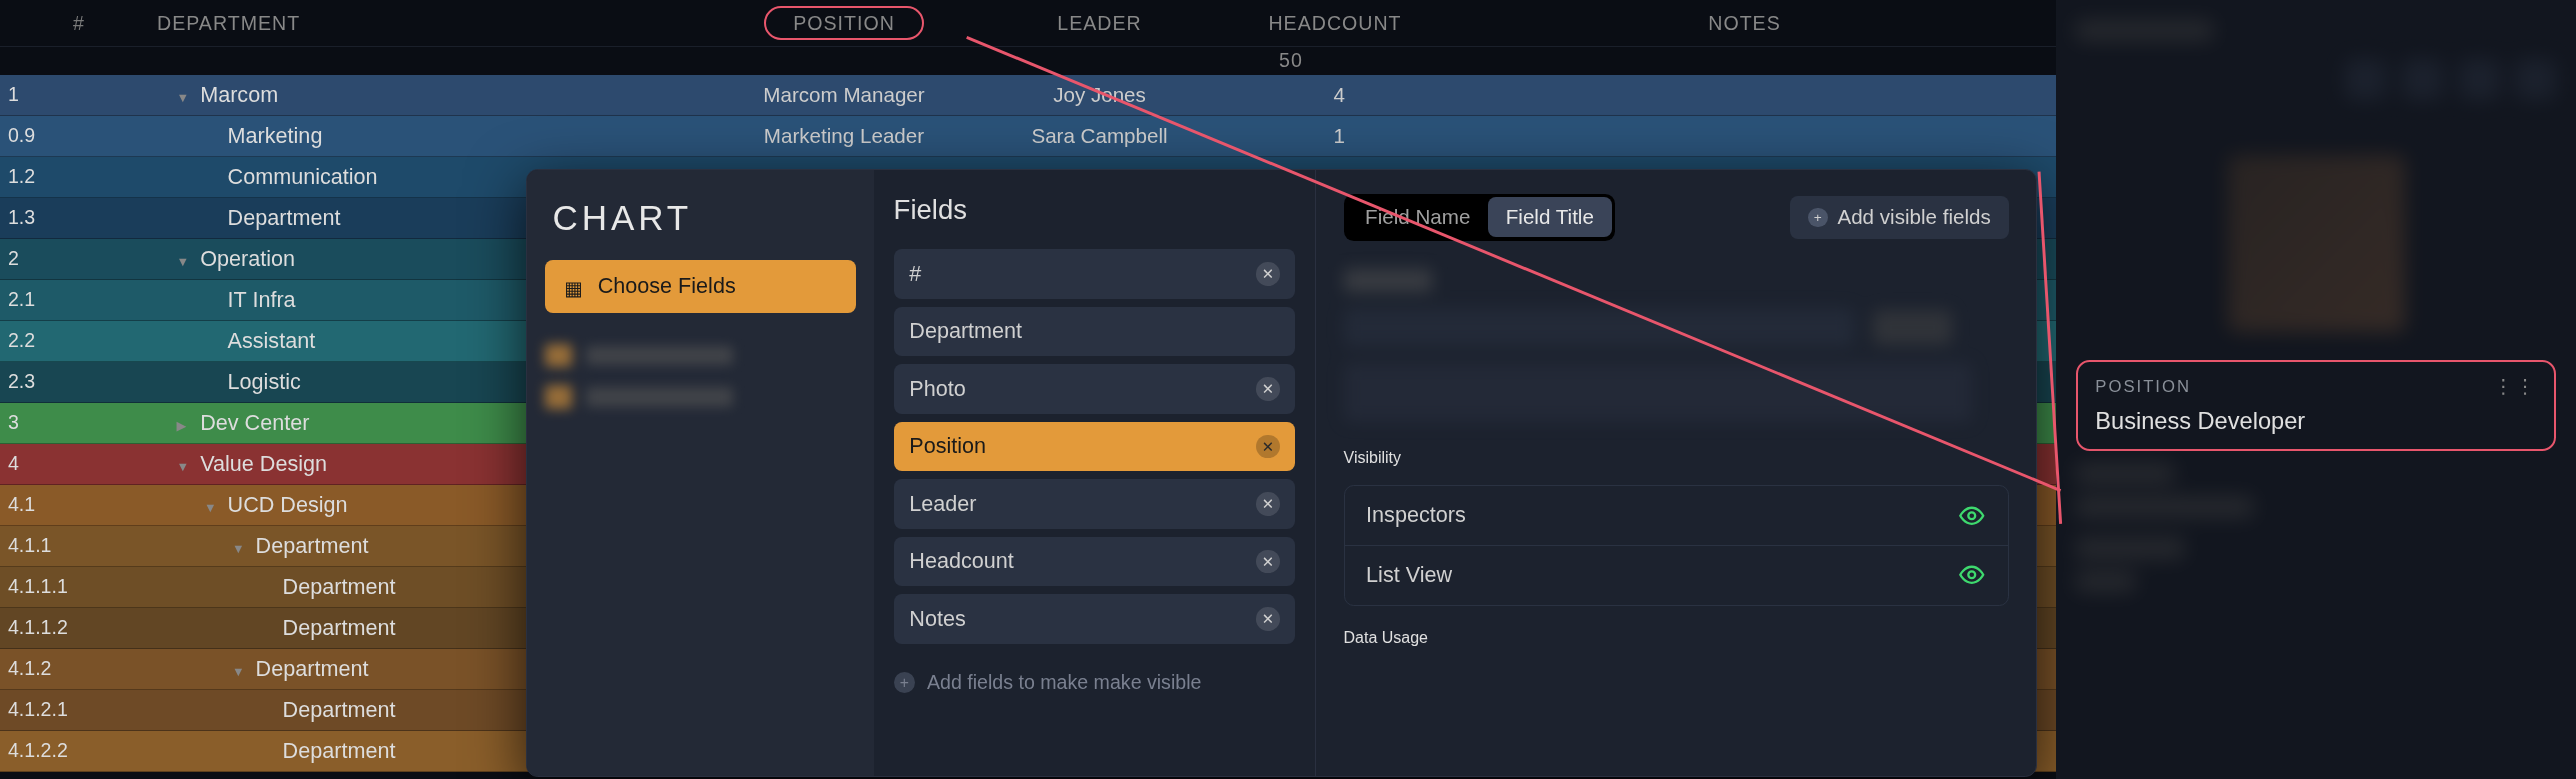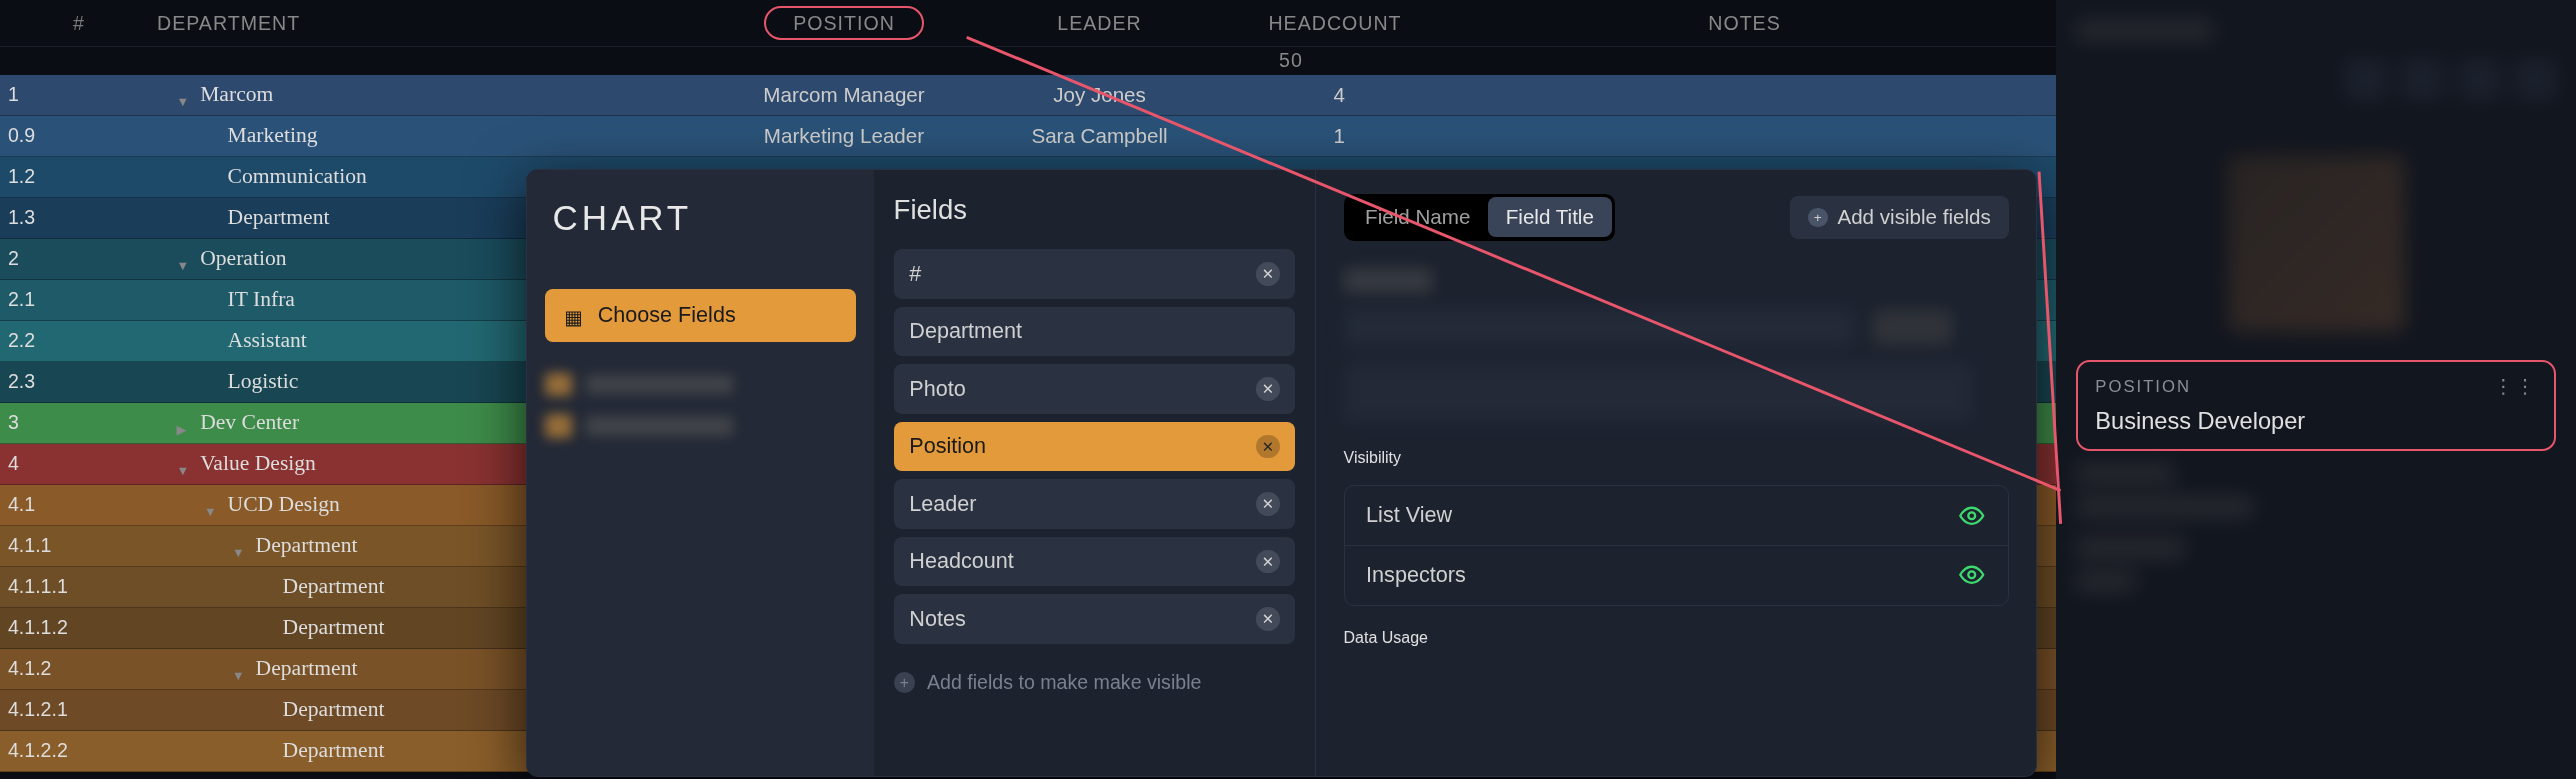--- a/index.html
+++ b/index.html
@@ -11,21 +11,21 @@
 .col-dept{flex:0 0 569px;font-size:19.6px;color:#888;letter-spacing:1px;}
 .col-pos{flex:0 0 236px;text-align:center;font-size:19.6px;color:#888;letter-spacing:1px;position:relative;}
 .col-leader{flex:0 0 275px;text-align:center;font-size:19.6px;color:#888;letter-spacing:1px;}
 .col-head{flex:0 0 196px;text-align:center;font-size:19.6px;color:#888;letter-spacing:1px;}
 .col-notes{flex:1;text-align:center;font-size:19.6px;color:#888;letter-spacing:1px;}
 .pos-highlight{border:2.9px solid #e8566c;border-radius:23.6px;padding:3.9px 27.5px;display:inline-block;}
 .summary-row{display:flex;height:27.5px;align-items:center;font-size:17.7px;color:#888;}
 .summary-row .col-head{text-align:center;padding-right:88px;}
 .data-row{display:flex;height:41px;align-items:center;font-size:21.6px;border-bottom:1px solid rgba(0,0,0,0.3);}
 .data-row .num-cell{flex:0 0 157px;padding-left:7.9px;color:#ddd;font-size:19.6px;display:flex;align-items:center;}
-.data-row .dept-cell{flex:0 0 569px;color:#ddd;display:flex;align-items:center;font-family:Liberation Serif, serif;}
+.data-row .dept-cell{flex:0 0 569px;color:#ddd;display:flex;align-items:flex-start;}
 .data-row .pos-cell{flex:0 0 236px;text-align:center;color:#ccc;font-size:20.6px;}
 .data-row .leader-cell{flex:0 0 275px;text-align:center;color:#ccc;font-size:20.6px;}
 .data-row .head-cell{flex:0 0 196px;text-align:right;padding-right:88px;color:#ccc;font-size:20.6px;}
 .data-row .notes-cell{flex:1;}
 .chevron{width:17.7px;height:17.7px;margin-right:5.9px;display:inline-block;}
 .chevron.down::before{content:"▼";font-size:12.8px;color:#888;}
 .chevron.right::before{content:"▶";font-size:12.8px;color:#888;}
 .chevron.none{visibility:hidden;}
 .indent-0 .dept-cell{padding-left:19.6px;}
 .indent-1 .dept-cell{padding-left:47px;}
@@ -45,21 +45,21 @@
 .c-orange2{background:#7a5528;}
 .c-orange3{background:#6e4e26;}
 .c-orange4{background:#624624;}
 .c-orange5{background:#7a5228;}
 .c-orange6{background:#6e4a26;}
 .c-orange7{background:#8a5e2a;}
 
 
 .modal{position:absolute;left:526px;top:169px;width:1511px;height:608px;background:#1c222e;border-radius:11.8px;box-shadow:0 15.7px 59px rgba(0,0,0,0.7);display:flex;overflow:hidden;border:1px solid #2a3040;}
 .modal-left{flex:0 0 347px;background:#232936;padding:27.5px 17.7px;}
-.modal-left h2{font-size:35px;font-weight:300;color:#e8e8e8;letter-spacing:3.9px;margin-bottom:51px;padding-left:7.9px;}
+.modal-left h2{font-size:35px;font-weight:300;color:#e8e8e8;letter-spacing:3.9px;margin-bottom:22px;padding-left:7.9px;}
 .choose-btn{background:#e39a3a;color:#1a1a1a;font-size:21.6px;padding:13.7px 19.6px;border-radius:7.9px;display:flex;align-items:center;gap:11.8px;cursor:pointer;}
 .choose-btn .icn{width:21.6px;height:21.6px;display:inline-block;}
 .choose-btn .icn::before{content:"▦";font-size:19.6px;}
 .blur-placeholder{margin-top:31px;display:flex;flex-direction:column;gap:17.7px;}
 .blur-row{display:flex;align-items:center;gap:13.7px;filter:blur(5.9px);opacity:0.6;}
 .blur-sq{width:27.5px;height:23.6px;background:#e39a3a;border-radius:3.9px;}
 .blur-line{width:147px;height:19.6px;background:#555;border-radius:3.9px;}
 
 .modal-mid{flex:0 0 442px;padding:23.6px 19.6px;border-right:1px solid #2a3040;}
 .modal-mid h3{font-size:27.5px;font-weight:400;color:#e0e0e0;margin-bottom:23.6px;}
@@ -343,30 +343,30 @@
           <div class="bl1"></div>
           <div class="bl2">
               <div class="bl-input"></div>
               <div class="bl-btn"></div>
             </div>
           <div class="bl3"></div>
         </div>
         <div class="section-title">Visibility</div>
         <div class="vis-box">
           <div class="vis-row">
-            <span>List View</span>
+            <span>Inspectors</span>
             <span class="eye">
               <svg viewBox="0 0 24 24" fill="none">
                   <path d="M2 12s3.5-7 10-7 10 7 10 7-3.5 7-10 7S2 12 2 12z" stroke="#3ed96e" stroke-width="2"></path>
                   <circle cx="12" cy="12" r="3" stroke="#3ed96e" stroke-width="2"></circle>
                 </svg>
             </span>
           </div>
           <div class="vis-row">
-            <span>Inspectors</span>
+            <span>List View</span>
             <span class="eye">
               <svg viewBox="0 0 24 24" fill="none">
                   <path d="M2 12s3.5-7 10-7 10 7 10 7-3.5 7-10 7S2 12 2 12z" stroke="#3ed96e" stroke-width="2"></path>
                   <circle cx="12" cy="12" r="3" stroke="#3ed96e" stroke-width="2"></circle>
                 </svg>
             </span>
           </div>
         </div>
         <div class="section-title">Data Usage</div>
       </div>

